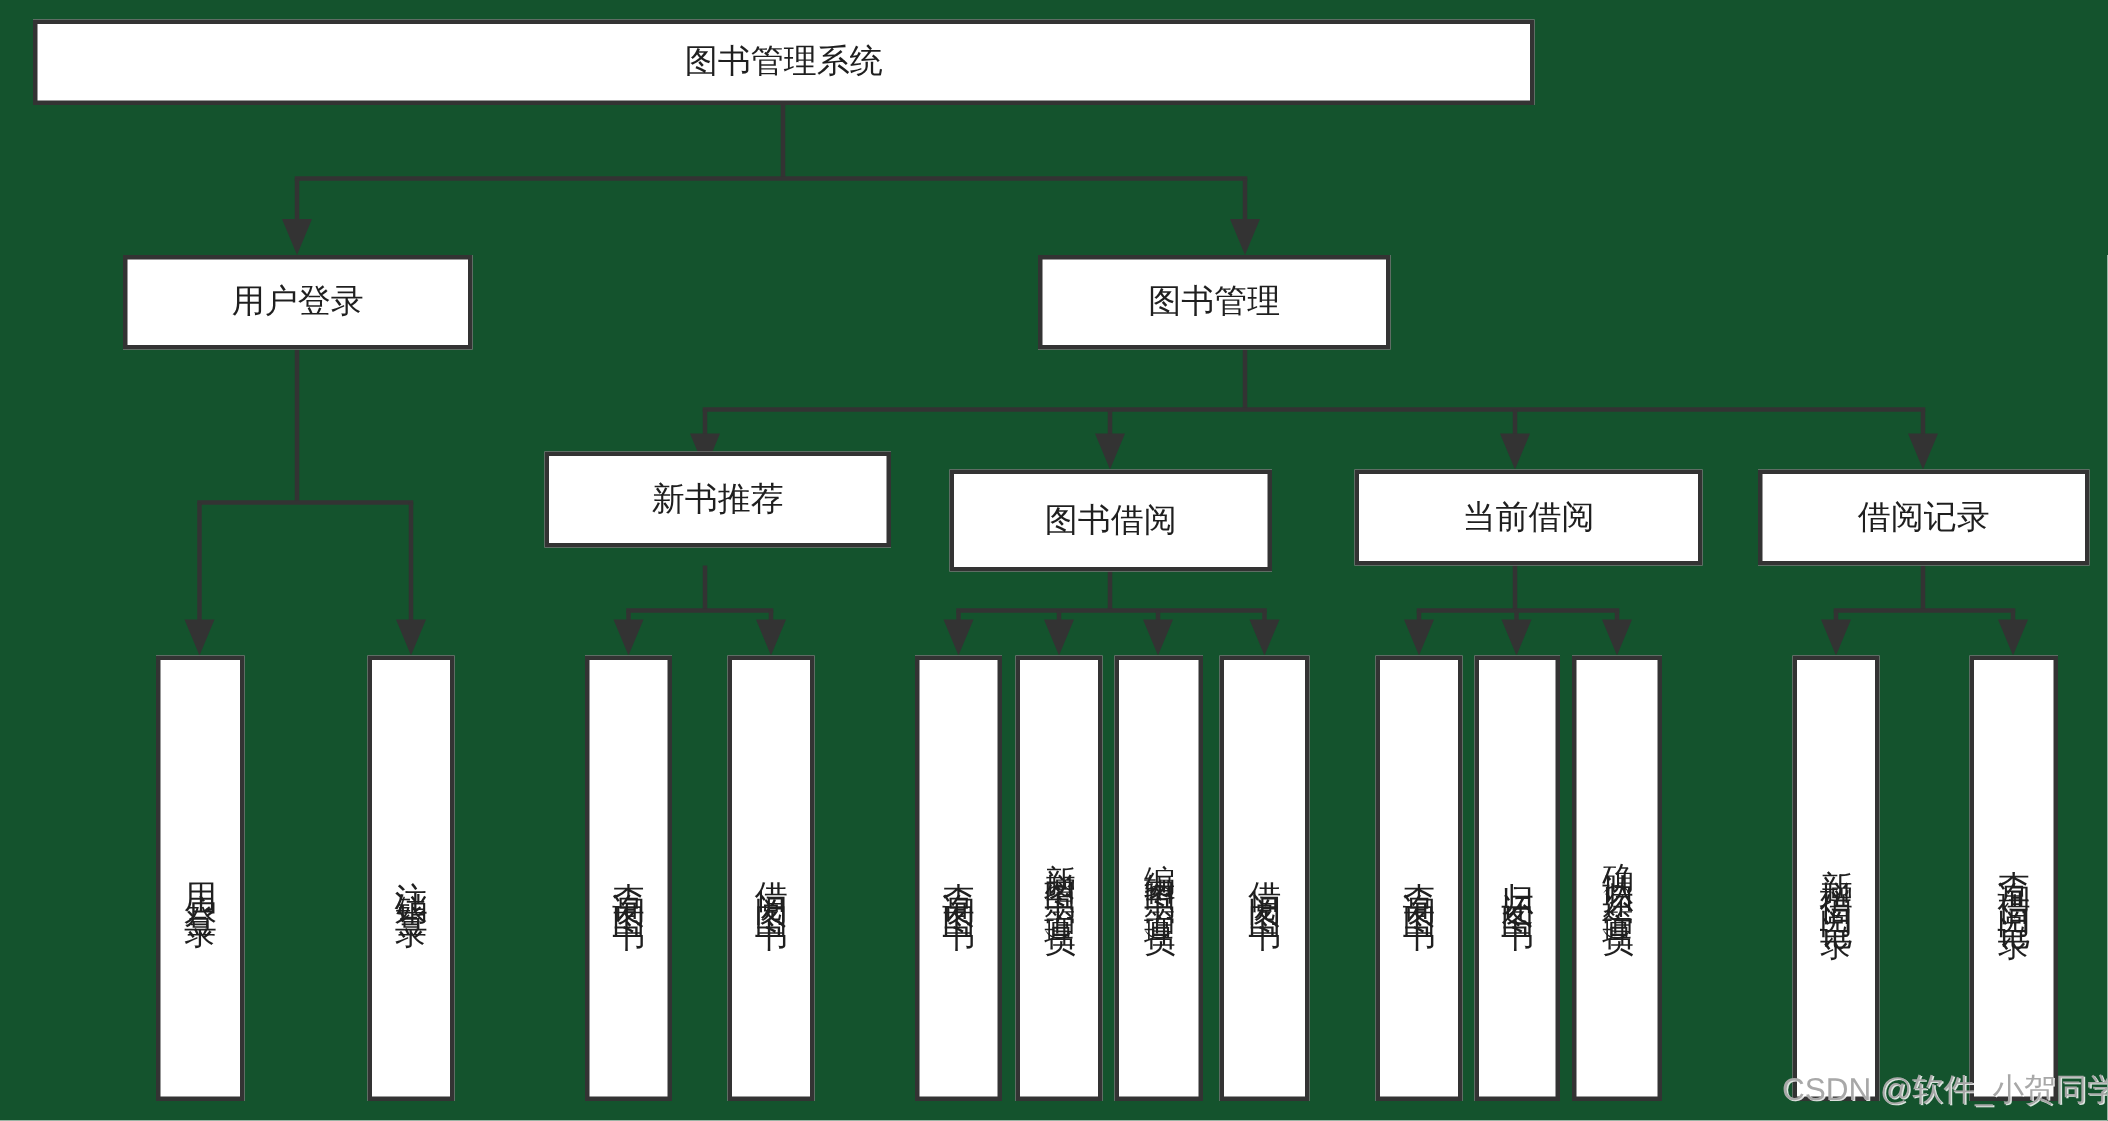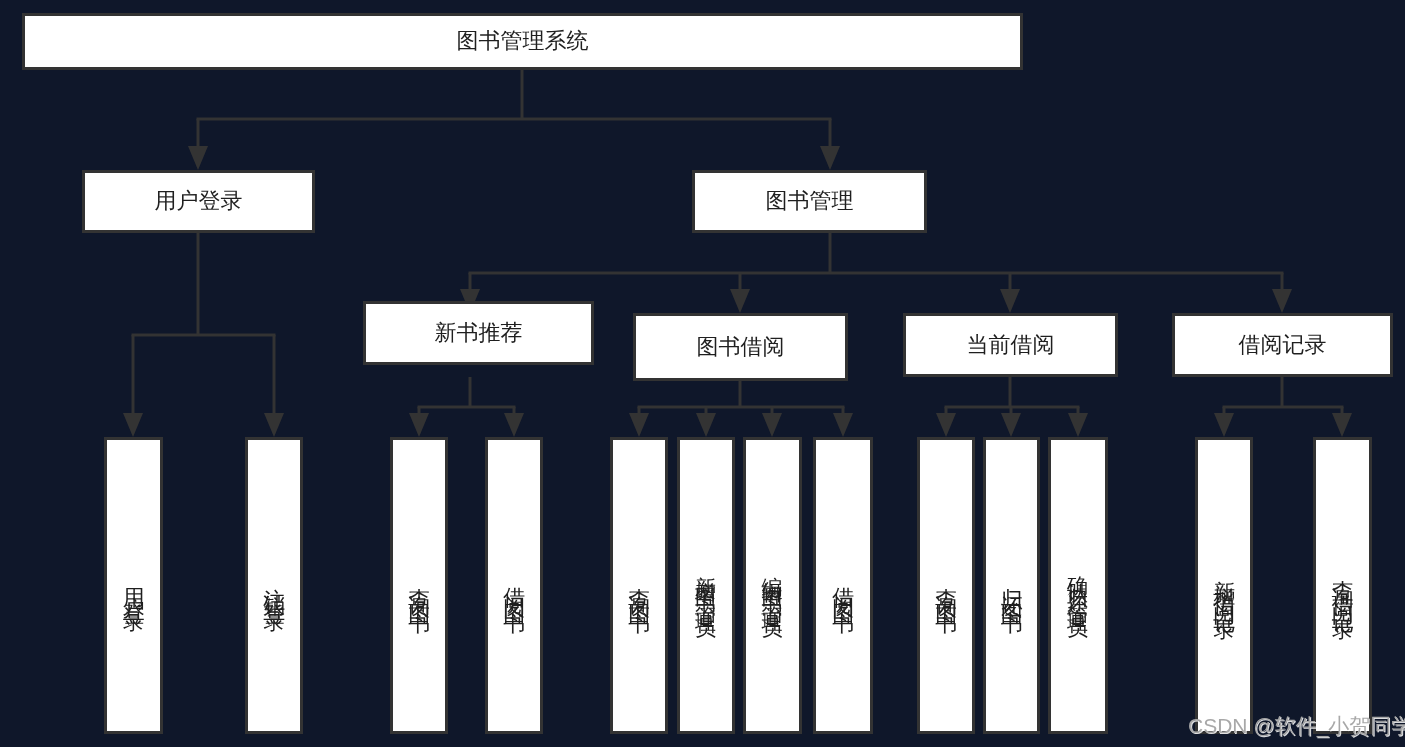--- a/index.html
+++ b/index.html
@@ -1,20 +1,20 @@
 <!DOCTYPE html>
 <html><head>
 <meta charset="utf-8">
 <style>
   html, body { margin: 0; padding: 0; background: #ffffff; }
   #canvas {
     position: relative;
     width: 1405px;
     height: 747px;
-    background: #0f172a;
+    background: #14532d;
     font-family: "Liberation Sans", sans-serif;
     overflow: hidden;
   }
   #connector-layer {
     position: absolute;
     left: 0; top: 0;
     width: 1405px; height: 747px;
     z-index: 1;
   }
   .box {
@@ -40,21 +40,21 @@
     white-space: nowrap;
   }
   
   .n-root        { left: 22px;   top: 13px;  width: 1001px; height: 57px; }
   
   .n-login       { left: 82px;   top: 170px; width: 233px;  height: 63px; }
   .n-mgmt        { left: 692px;  top: 170px; width: 235px;  height: 63px; }
   
   .n-newrec      { left: 363px;  top: 301px; width: 231px;  height: 64px; }
   .n-borrow      { left: 633px;  top: 313px; width: 215px;  height: 68px; }
-  .n-current     { left: 903px;  top: 313px; width: 215px;  height: 64px; }
+  .n-current     { left: 903px;  top: 313px; width: 232px;  height: 64px; }
   .n-records     { left: 1172px; top: 313px; width: 221px;  height: 64px; }
   
   .leaf          { top: 437px; height: 297px; }
   .n-l-login     { left: 104px;  width: 59px; }
   .n-l-logout    { left: 245px;  width: 58px; }
   .n-l-query1    { left: 390px;  width: 58px; }
   .n-l-borrow1   { left: 485px;  width: 58px; }
   .n-l-query2    { left: 610px;  width: 58px; }
   .n-l-addbook   { left: 677px;  width: 58px; }
   .n-l-editbook  { left: 743px;  width: 59px; }

